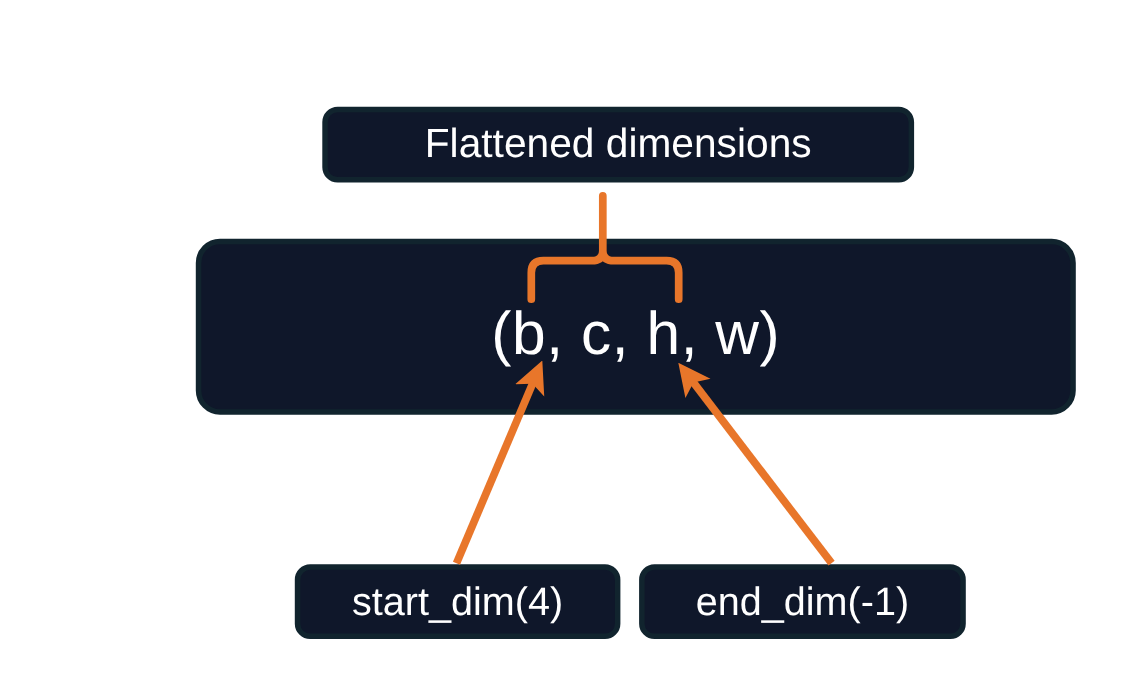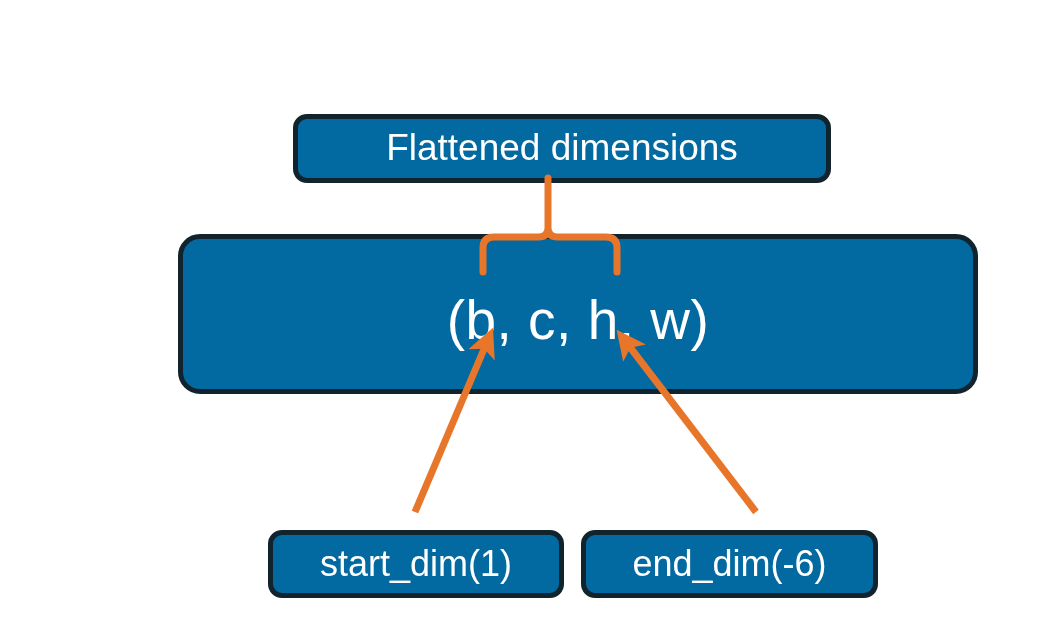--- a/index.html
+++ b/index.html
@@ -15,32 +15,31 @@
   }
   #canvas {
     position: relative;
     width: 1038px;
     height: 632px;
     background: #ffffff;
   }
   .node {
     position: absolute;
     box-sizing: border-box;
-    background: #0369a1;
+    background: #0f172a;
     border: 5px solid #11242E;
     border-radius: 14px;
     display: flex;
     align-items: center;
     justify-content: center;
     color: #ffffff;
     text-align: center;
     line-height: 1.1;
     white-space: nowrap;
     z-index: 3;
-    margin-top: 17px;
   }
   #node-flattened {
     left: 293px;
     top: 97px;
     width: 538px;
     height: 69px;
     font-size: 37px;
   }
   #node-shape {
     left: 178px;
@@ -87,25 +86,25 @@
 
   <div class="node" id="node-flattened">
     <span class="node-label">Flattened dimensions</span>
   </div>
 
   <div class="node" id="node-shape">
     <span class="node-label">(b, c, h, w)</span>
   </div>
 
   <div class="node" id="node-start">
-    <span class="node-label">start_dim(1)</span>
+    <span class="node-label">start_dim(4)</span>
   </div>
 
   <div class="node" id="node-end">
-    <span class="node-label">end_dim(-6)</span>
+    <span class="node-label">end_dim(-1)</span>
   </div>
 
   <svg class="overlay" id="brace-layer" viewBox="0 0 1038 632">
     <path d="M 483 272
              L 483 248
              Q 483 237 494 237
              L 538 237
              Q 548 237 548 228
              L 548 178
              L 548 228

